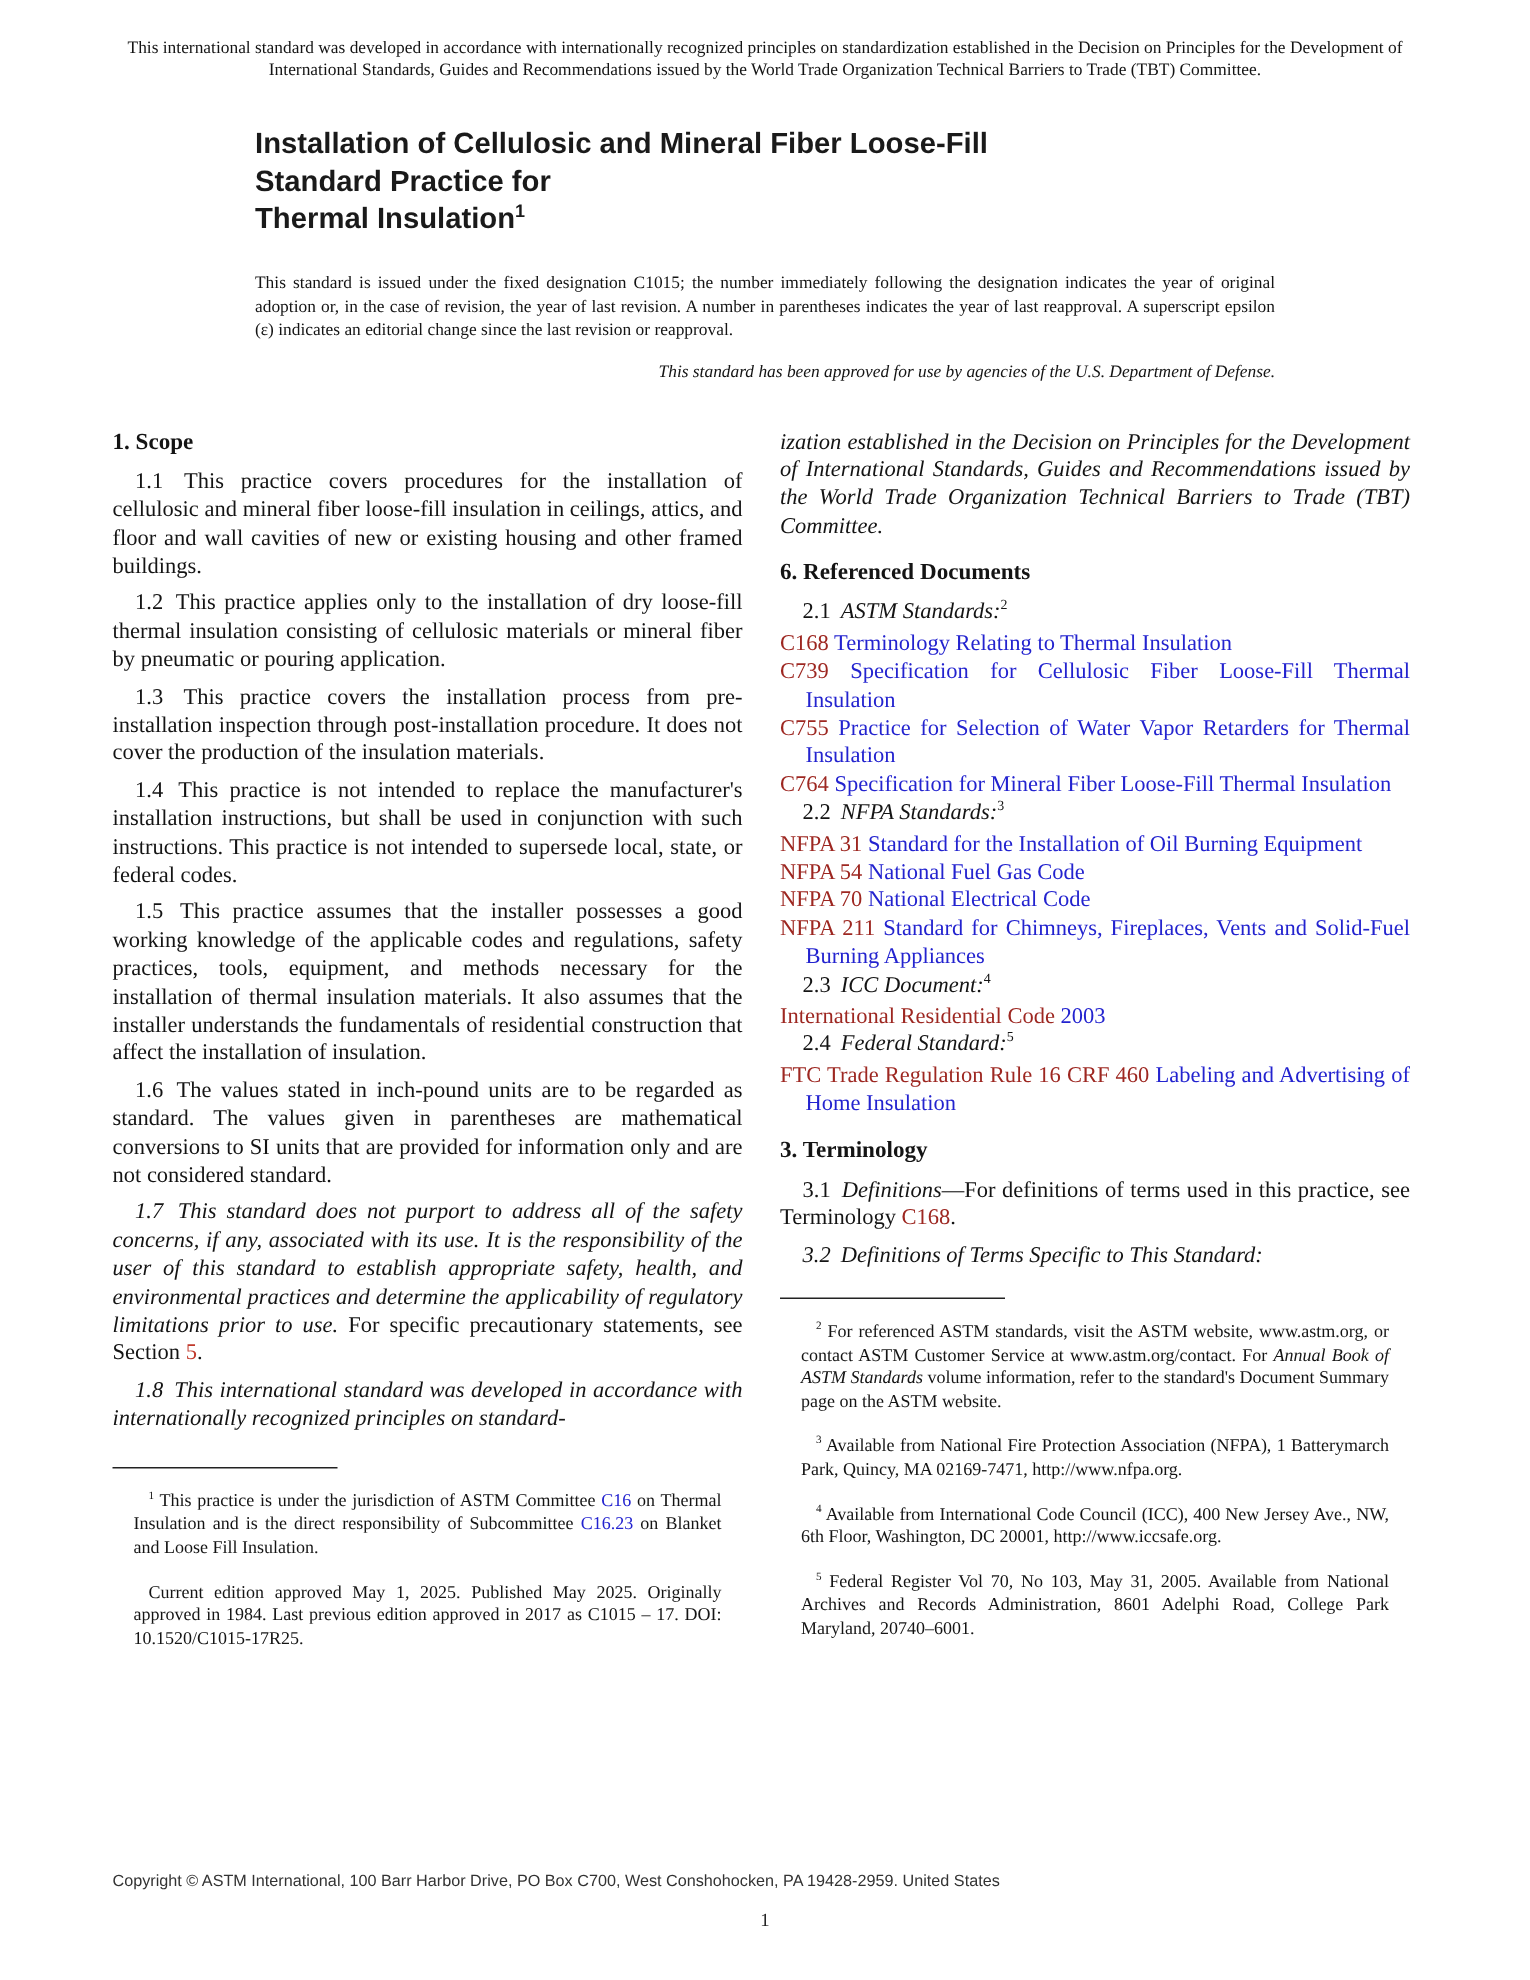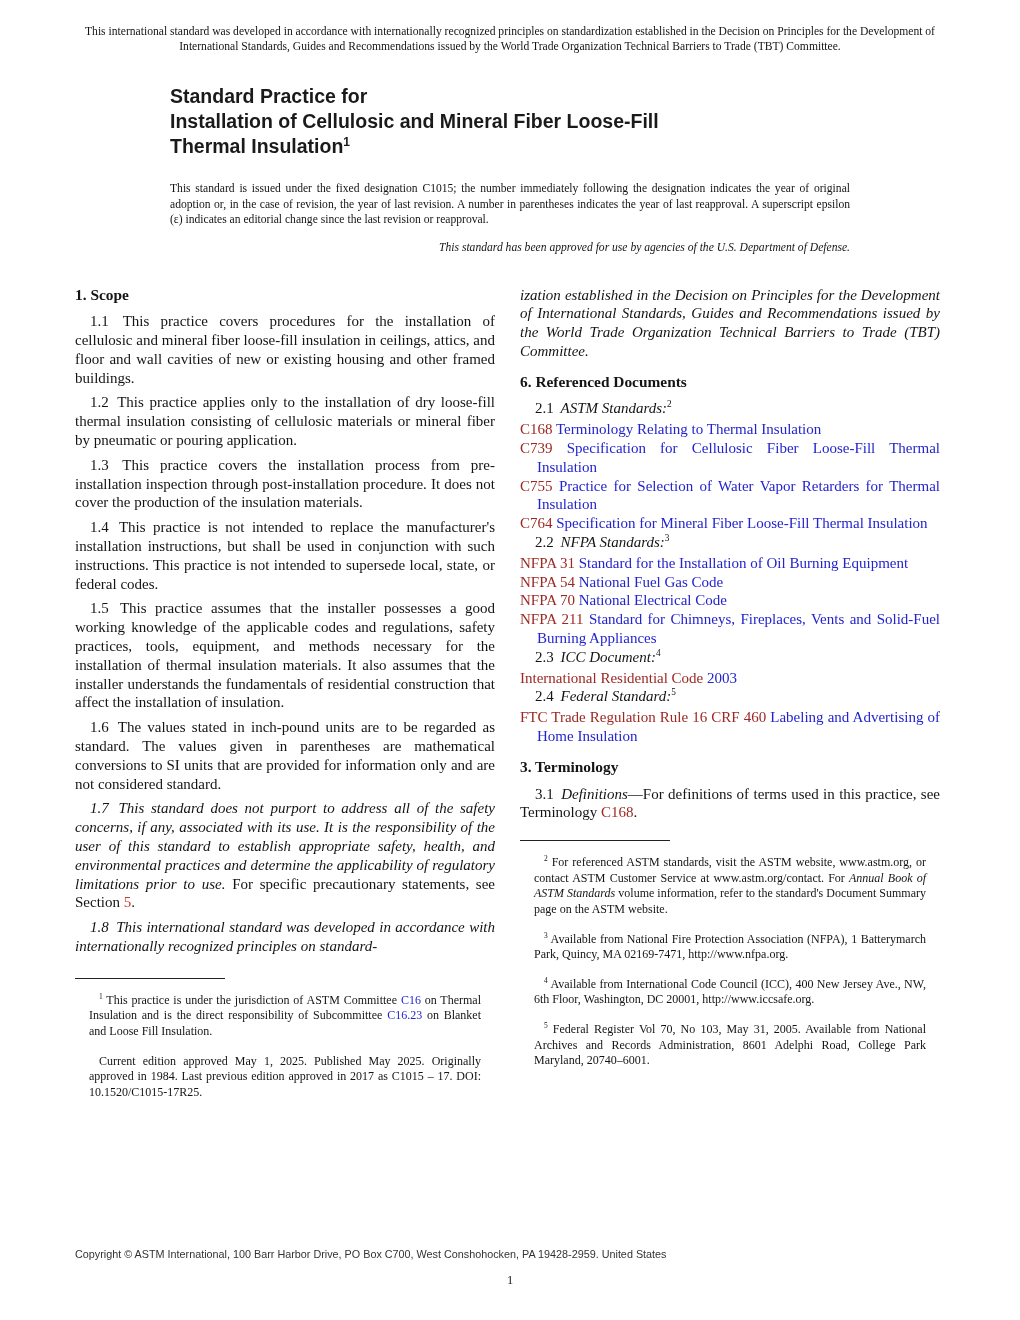--- a/index.html
+++ b/index.html
@@ -50,22 +50,22 @@
 </style>
 </head>
 <body>
 
 <div class="page">
 
   <p class="notice">This international standard was developed in accordance with internationally recognized principles on standardization established in the Decision on Principles for the Development of International Standards, Guides and Recommendations issued by the World Trade Organization Technical Barriers to Trade (TBT) Committee.</p>
 
 
   <div class="titleblock">
+    <div>Installation of Cellulosic and Mineral Fiber Loose-Fill</div>
     <div>Standard Practice for</div>
-    <div>Installation of Cellulosic and Mineral Fiber Loose-Fill</div>
     <div><span>Thermal Insulation</span><sup class="tsup">1</sup></div>
   </div>
 
   <p class="issuance">This standard is issued under the fixed designation C1015; the number immediately following the designation indicates the year of original adoption or, in the case of revision, the year of last revision. A number in parentheses indicates the year of last reapproval. A superscript epsilon (ε) indicates an editorial change since the last revision or reapproval.</p>
   <p class="approval">This standard has been approved for use by agencies of the U.S. Department of Defense.</p>
 
   <div class="columns">
 
     <div class="col">
       <h3 class="sechead first">1. Scope</h3>
@@ -104,20 +104,21 @@
       <p class="ref"><a class="code-link">NFPA 211</a> <span class="title-link">Standard for Chimneys, Fireplaces, Vents and Solid-Fuel Burning Appliances</span></p>
 
       <p class="para sub"><span class="pnum">2.3</span> <span class="it">ICC Document:</span><sup>4</sup></p>
       <p class="ref"><a class="code-link">International Residential Code</a> <span class="title-link">2003</span></p>
 
       <p class="para sub"><span class="pnum">2.4</span> <span class="it">Federal Standard:</span><sup>5</sup></p>
       <p class="ref"><a class="code-link">FTC Trade Regulation Rule 16 CRF 460</a> <span class="title-link">Labeling and Advertising of Home Insulation</span></p>
 
       <h3 class="sechead">3. Terminology</h3>
       <p class="para"><span class="pnum">3.1</span> <span class="it">Definitions</span><span>—For definitions of terms used in this practice, see Terminology </span><a class="code-link">C168</a><span>.</span></p>
+      <p class="para"><span class="pnum it">3.2</span> <span class="it">Definitions of Terms Specific to This Standard:</span></p>
 
       <hr class="fnrule">
       <p class="footnote"><sup>2</sup><span> For referenced ASTM standards, visit the ASTM website, www.astm.org, or contact ASTM Customer Service at www.astm.org/contact. For </span><span class="it">Annual Book of ASTM Standards</span><span> volume information, refer to the standard's Document Summary page on the ASTM website.</span></p>
       <p class="footnote"><sup>3</sup><span> Available from National Fire Protection Association (NFPA), 1 Batterymarch Park, Quincy, MA 02169-7471, http://www.nfpa.org.</span></p>
       <p class="footnote"><sup>4</sup><span> Available from International Code Council (ICC), 400 New Jersey Ave., NW, 6th Floor, Washington, DC 20001, http://www.iccsafe.org.</span></p>
       <p class="footnote"><sup>5</sup><span> Federal Register Vol 70, No 103, May 31, 2005. Available from National Archives and Records Administration, 8601 Adelphi Road, College Park Maryland, 20740–6001.</span></p>
     </div>
   </div>
 
   <div class="footer-copy">Copyright © ASTM International, 100 Barr Harbor Drive, PO Box C700, West Conshohocken, PA 19428-2959. United States</div>

